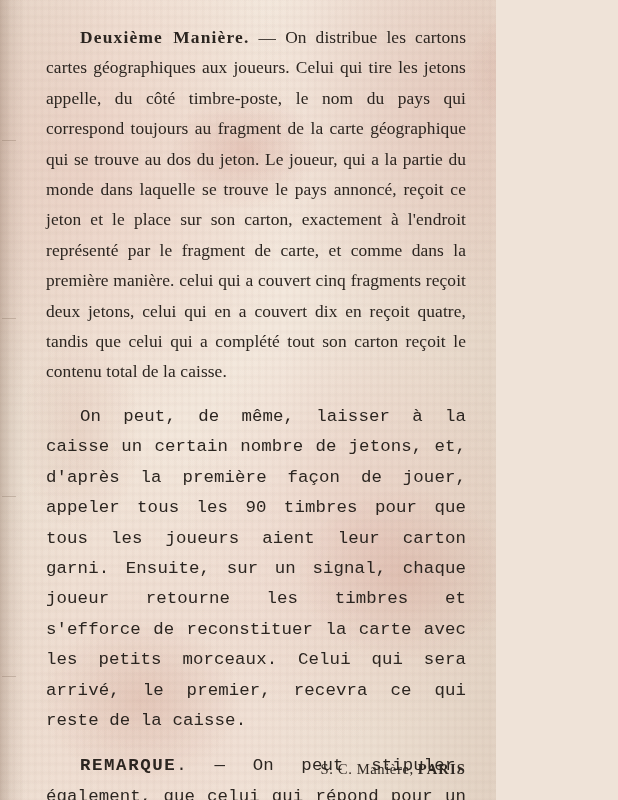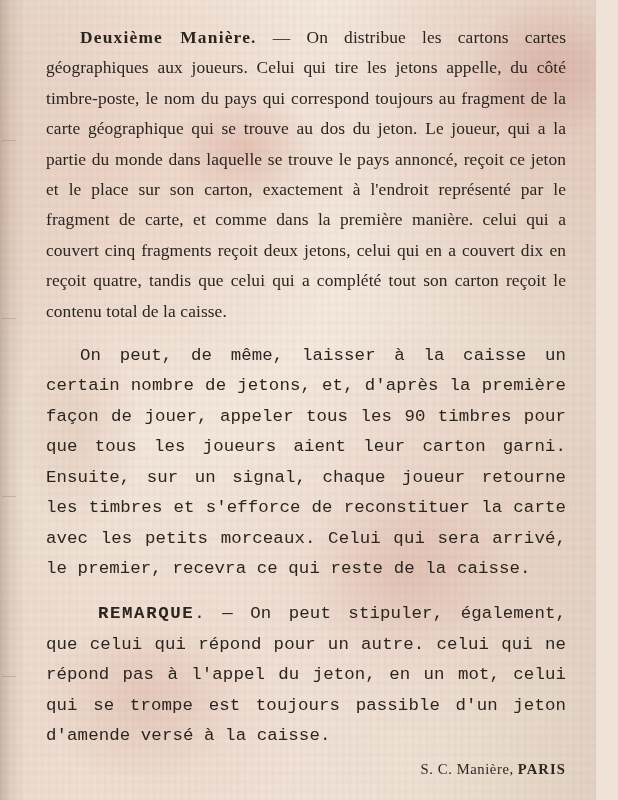--- a/index.html
+++ b/index.html
@@ -10,21 +10,21 @@
     width: 618px;
     height: 800px;
     overflow: hidden;
     background: #efe3d8;
     font-family: "Liberation Serif", serif;
   }
 
   
   #page {
     position: relative;
-    width: 596px;
+    width: 496px;
     height: 800px;
     box-sizing: border-box;
     background:
       radial-gradient(ellipse 70% 55% at 18% 20%, rgba(228,188,176,0.45) 0%, rgba(228,188,176,0.0) 62%),
       radial-gradient(ellipse 60% 45% at 88% 14%, rgba(222,178,168,0.40) 0%, rgba(222,178,168,0.0) 64%),
       radial-gradient(ellipse 55% 40% at 72% 66%, rgba(226,182,172,0.35) 0%, rgba(226,182,172,0.0) 66%),
       radial-gradient(ellipse 65% 50% at 30% 88%, rgba(224,184,172,0.30) 0%, rgba(224,184,172,0.0) 68%),
       linear-gradient(95deg, #e7d9cb 0%, #f2e6da 22%, #f3e8dd 55%, #eadcce 82%, #e2d2c3 100%);
     overflow: hidden;
   }
@@ -97,21 +97,20 @@
     font-family: Liberation Mono, monospace;
   }
 
   .run-head {
     font-weight: bold;
     letter-spacing: 1.2px;
   }
   .smallcaps-head {
     font-weight: bold;
     letter-spacing: 1.6px;
-    margin-left: 18px;
   }
 
   .colophon {
     position: absolute;
     right: 30px;
     bottom: 22px;
     z-index: 2;
     font-size: 14.6px;
     color: #2f2822;
     letter-spacing: 0.4px;

